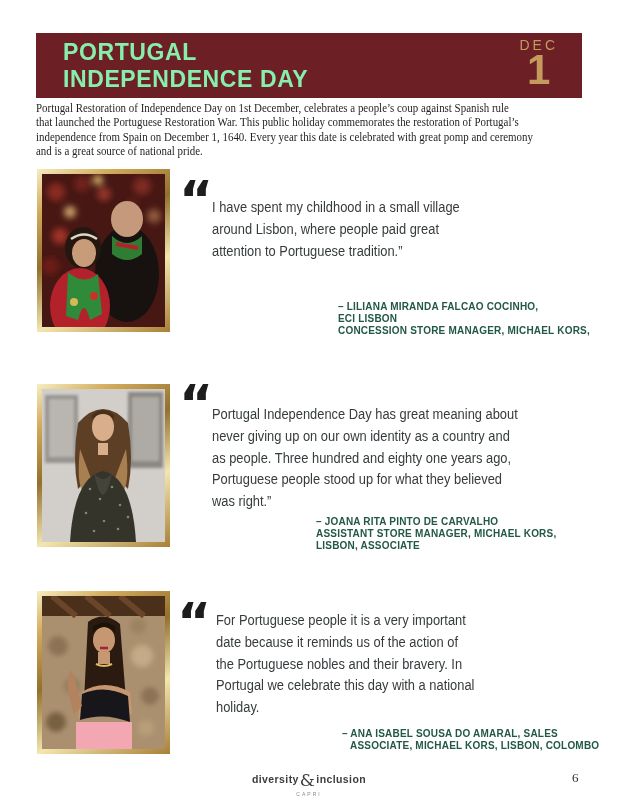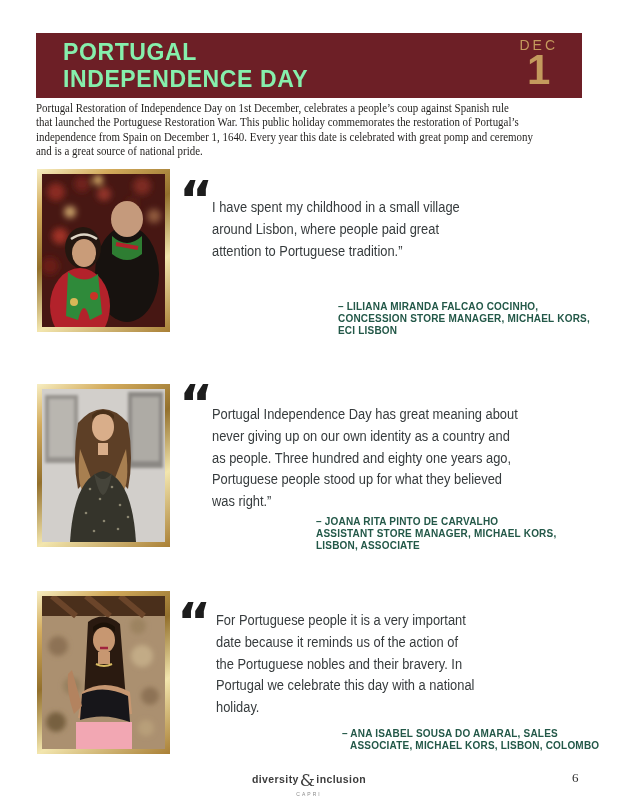--- a/index.html
+++ b/index.html
@@ -101,22 +101,22 @@
     </svg>
   </div>
   <div class="qmark" style="left:179px;top:174px;">“</div>
   <div class="qtext" style="top:197px;">
     <span>I have spent my childhood in a small village</span>
     <span>around Lisbon, where people paid great</span>
     <span>attention to Portuguese tradition.”</span>
   </div>
   <div class="attr" style="left:332px;top:301px;margin-left:6px;">
     <span>– LILIANA MIRANDA FALCAO COCINHO,</span>
+    <span>ECI LISBON</span>
     <span>CONCESSION STORE MANAGER, MICHAEL KORS,</span>
-    <span>ECI LISBON</span>
   </div>
 
   <div class="frame" style="top:384px;">
     <svg viewBox="0 0 123 153" preserveAspectRatio="none">
       <defs>
           <filter id="b2" x="-20%" y="-20%" width="140%" height="140%">
             <feGaussianBlur stdDeviation="1.5"></feGaussianBlur>
           </filter>
         </defs>
       <rect width="123" height="153" fill="#d2cfcb"></rect>

